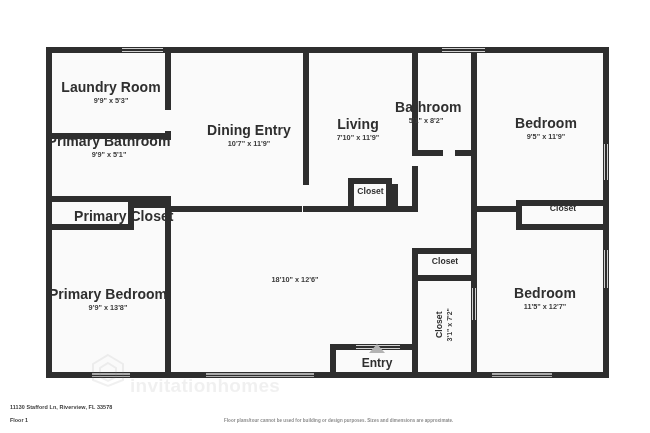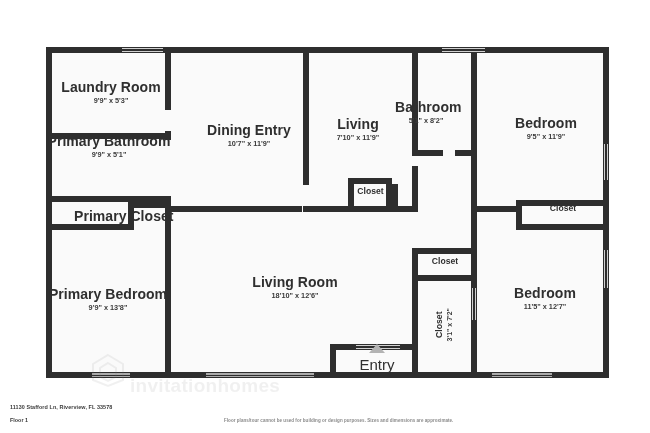--- a/index.html
+++ b/index.html
@@ -87,22 +87,22 @@
     text-align: center;
   }
   #entry-arrow {
     width: 0; height: 0;
     margin: 0 auto 3px auto;
     border-left: 8px solid transparent;
     border-right: 8px solid transparent;
     border-bottom: 9px solid #b3b3b3;
   }
   #entry-label {
-    font-size: 15px;
-    font-weight: 400;
+    font-size: 12px;
+    font-weight: 700;
     color: #2f2f2f;
   }
 
   
   #footer {
     position: absolute;
     left: 0;
     top: 398px;
     width: 650px;
     height: 35px;
@@ -336,21 +336,20 @@
   <div class="room-label" style="left:489px; top:115px; width:114px;">
     <span class="rname">Bedroom</span>
     <span class="rdim">9'5" x 11'9"</span>
   </div>
 
   <div class="room-label small" style="left:517px; top:204px; width:92px;">
     <span class="rname">Closet</span>
   </div>
 
   <div class="room-label" style="left:223px; top:274px; width:144px;">
-    <span class="rname">Living Room</span>
     <span class="rdim">18'10" x 12'6"</span>
   </div>
 
   <div class="room-label small" style="left:414px; top:257px; width:62px;">
     <span class="rname">Closet</span>
   </div>
 
   <div class="room-label vertical" style="left:402px; top:315px; width:86px;">
     <span class="rname">Closet</span>
     <span class="rdim">3'1" x 7'2"</span>

